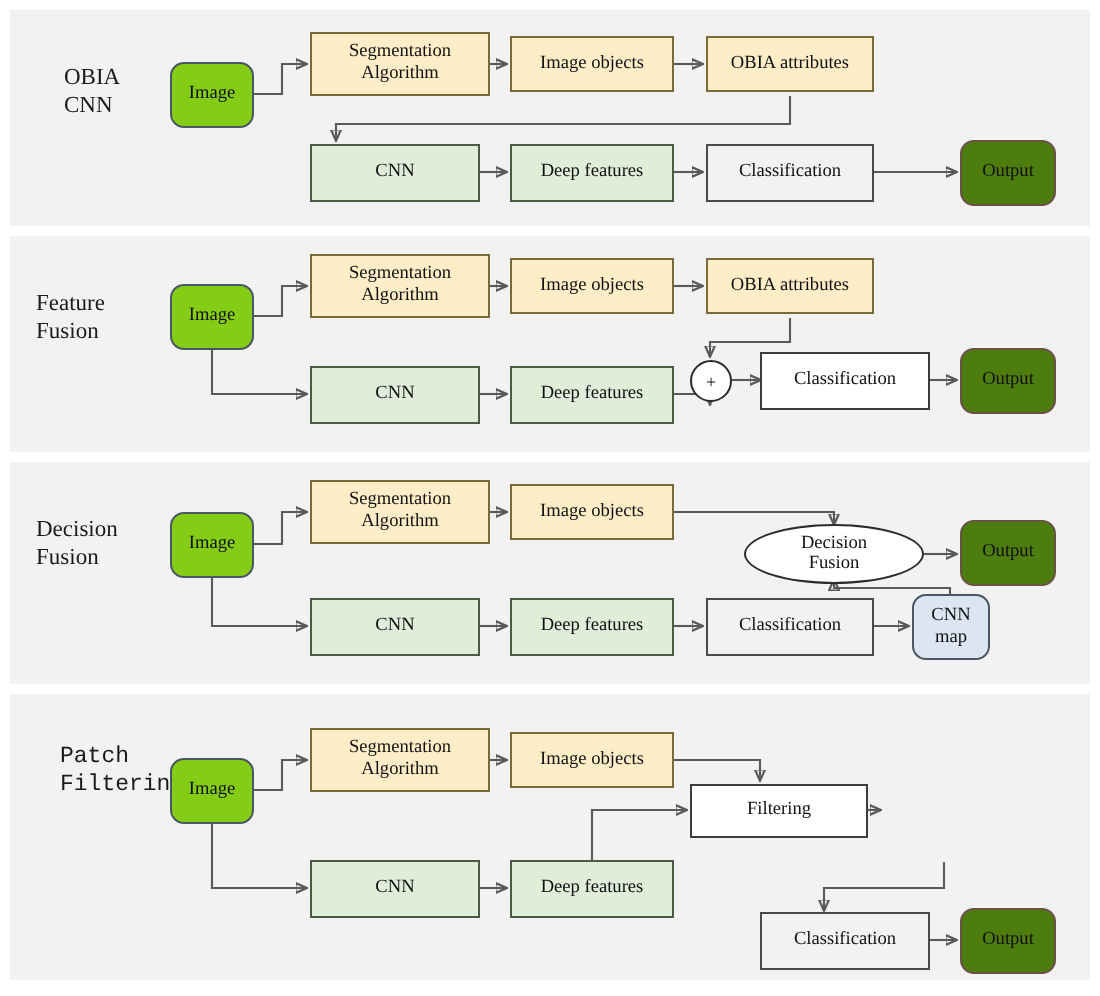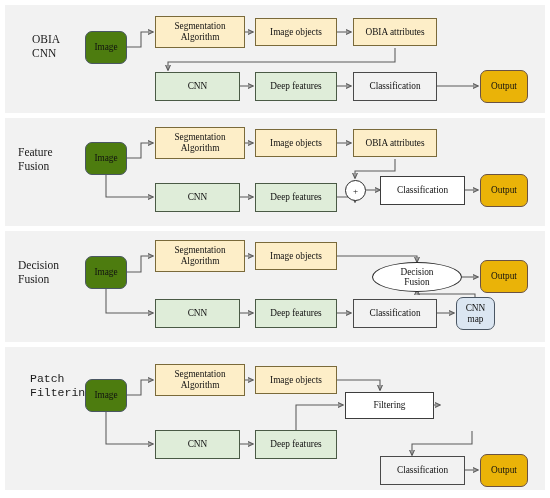--- a/index.html
+++ b/index.html
@@ -4,22 +4,22 @@
 <style>
   html,body{margin:0;padding:0;background:#ffffff;}
   body{width:550px;height:498px;font-family:"Liberation Serif","DejaVu Serif",serif;}
   #root{position:relative;width:550px;height:498px;overflow:hidden;background:#ffffff;}
   .panel{position:absolute;left:5px;width:540px;background:#f2f2f2;}
   .rowlabel{position:absolute;font-size:11.5px;line-height:13.5px;color:#1a1a1a;white-space:pre-line;}
   .node{position:absolute;box-sizing:border-box;display:flex;align-items:center;justify-content:center;
         text-align:center;font-size:9.3px;line-height:11px;color:#111;border:1.1px solid #4a4a4a;}
   .n-yellow{background:#fdeec8;border-color:#7a6a3a;}
   .n-green{background:#dfedd9;border-color:#4a5a45;}
-  .n-blue{background:#4d7c0f;border-color:#4a5663;border-radius:7px;}
-  .n-orange{background:#eab308;border-color:#6a5244;border-radius:7px;}
+  .n-blue{background:#84cc16;border-color:#4a5663;border-radius:7px;}
+  .n-orange{background:#4d7c0f;border-color:#6a5244;border-radius:7px;}
   .n-grey{background:#f2f2f2;border-color:#4a4a4a;}
   .n-white{background:#ffffff;border-color:#3d3d3d;}
   .n-bluesq{background:#dbe6f2;border-color:#4a5663;border-radius:7px;}
   .ellipse{position:absolute;box-sizing:border-box;display:flex;align-items:center;justify-content:center;
            text-align:center;font-size:9.3px;line-height:10.5px;color:#111;background:#ffffff;
            border:1.1px solid #2b2b2b;border-radius:50%;white-space:pre-line;}
   .plus{position:absolute;width:19px;height:19px;border:1.2px solid #2b2b2b;border-radius:50%;
         background:#ffffff;display:flex;align-items:center;justify-content:center;font-size:9px;color:#111;}
   svg.wires{position:absolute;left:0;top:0;width:550px;height:498px;pointer-events:none;}
   svg.wires path,svg.wires line{fill:none;stroke:#5a5a5a;stroke-width:1.05px;}

